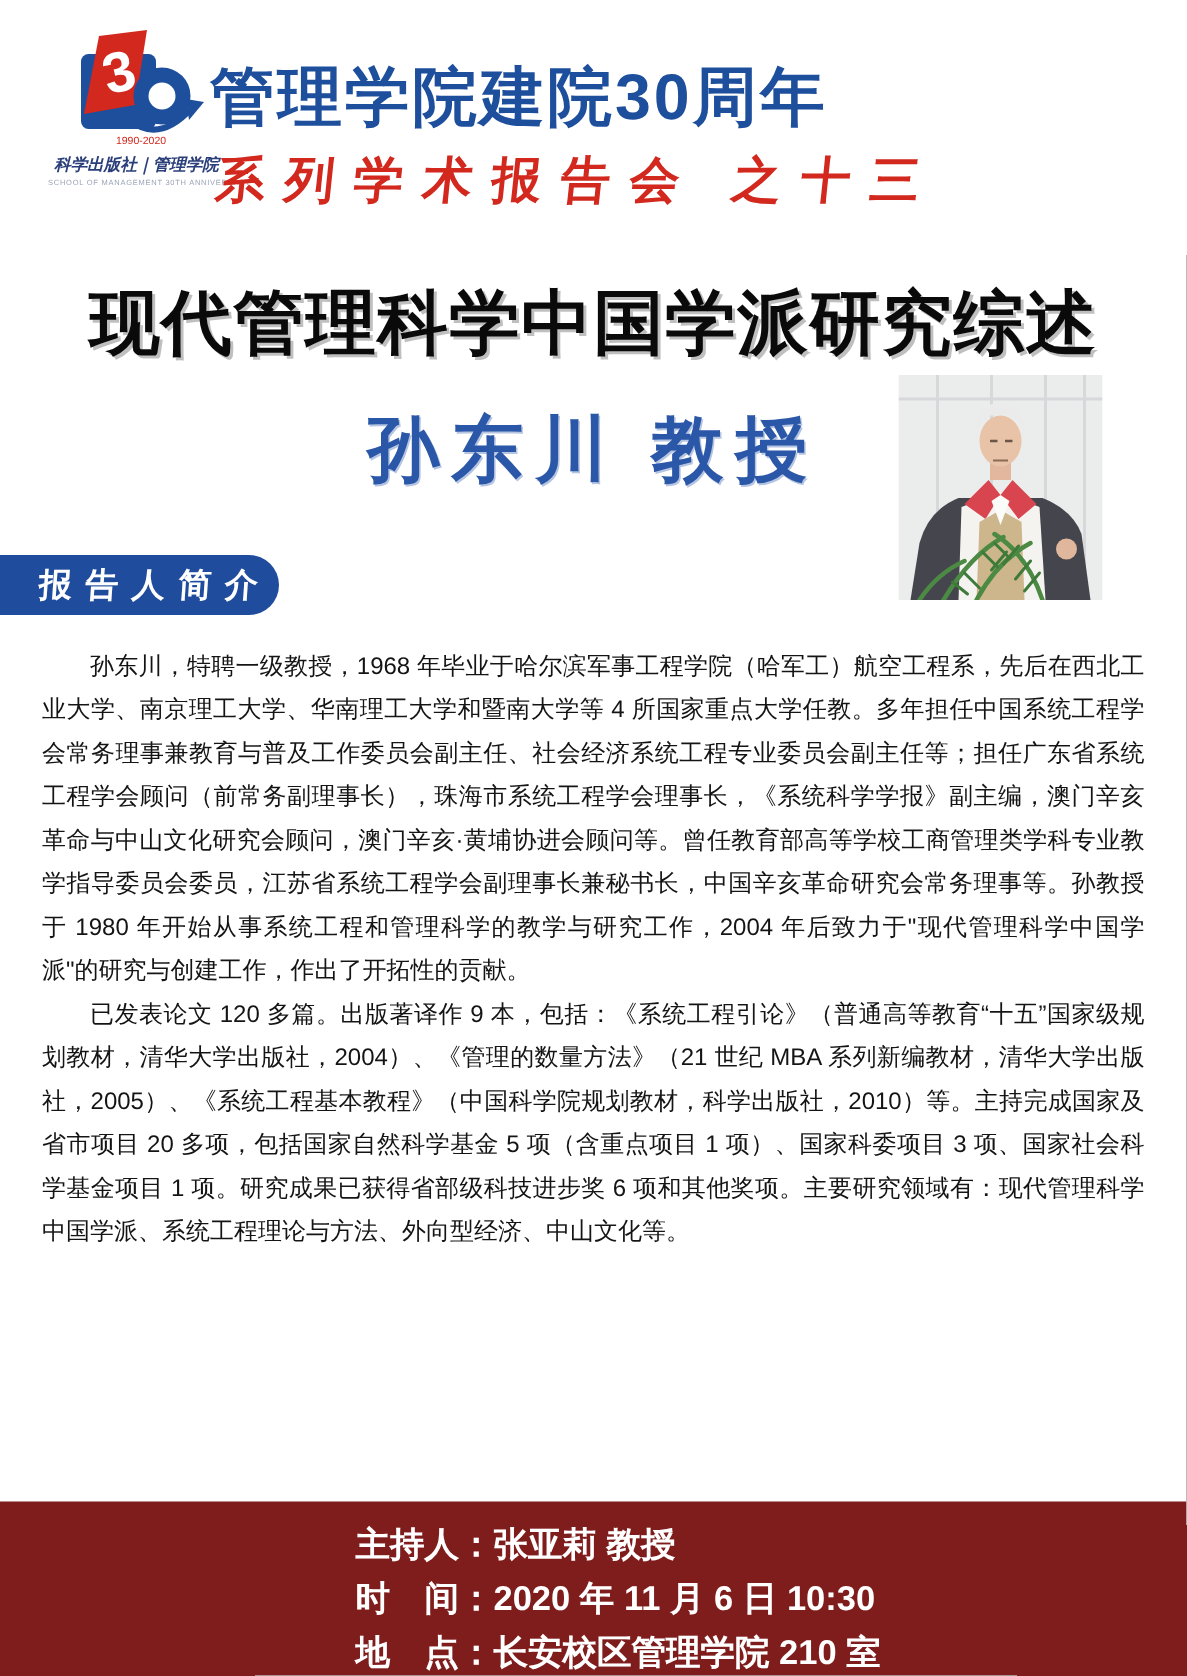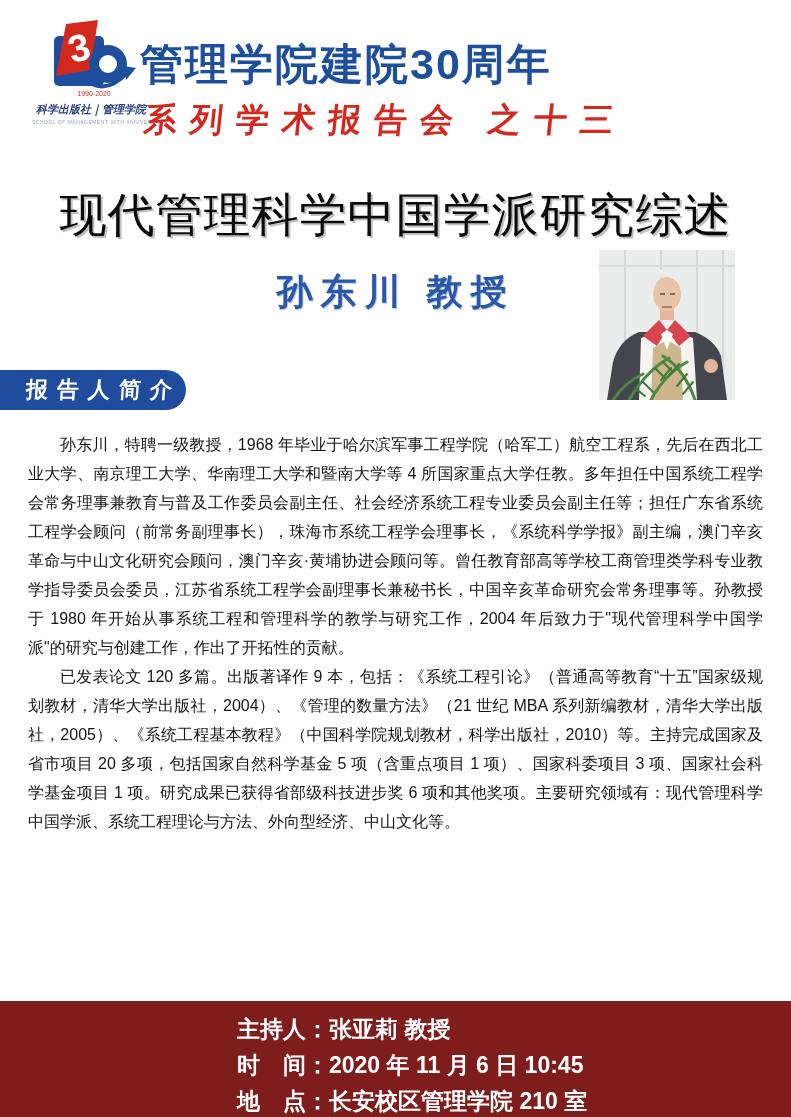--- a/index.html
+++ b/index.html
@@ -19,26 +19,26 @@
     font-size:43px;font-weight:700;color:#1d4f9d;letter-spacing:2px;white-space:nowrap;
   }
   .series-subtitle{
     position:absolute;left:144px;top:98px;
     font-size:33px;font-weight:bold;color:#d2281e;letter-spacing:13px;
     transform:skewX(-6deg);white-space:nowrap;
   }
   
   .lecture-title{
     position:absolute;left:0;top:184px;width:100%;text-align:center;
-    font-size:47px;font-weight:400;color:#0a0a0a;letter-spacing:1px;
+    font-size:47px;font-weight:700;color:#0a0a0a;letter-spacing:1px;
     text-shadow:2px 2px 0 rgba(0,0,0,.25);white-space:nowrap;
   }
   .speaker-name{
     position:absolute;left:0;top:268px;width:100%;text-align:center;
-    font-size:36px;font-weight:900;color:#2a57a8;letter-spacing:8px;
+    font-size:48px;font-weight:900;color:#2a57a8;letter-spacing:8px;
     text-shadow:1px 1px 0 rgba(42,87,168,.35);white-space:nowrap;
   }
   .photo{position:absolute;left:599px;top:250px;width:136px;height:150px;}
   
   .badge{
     position:absolute;left:0;top:370px;height:40px;width:186px;
     background:#1f4c9c;border-radius:0 20px 20px 0;
     display:flex;align-items:center;
   }
   .badge-label{
@@ -134,18 +134,18 @@
     <span class="badge-label">报告人简介</span>
   </div>
   <div class="intro-body">
     <p>孙东川，特聘一级教授，1968 年毕业于哈尔滨军事工程学院（哈军工）航空工程系，先后在西北工业大学、南京理工大学、华南理工大学和暨南大学等 4 所国家重点大学任教。多年担任中国系统工程学会常务理事兼教育与普及工作委员会副主任、社会经济系统工程专业委员会副主任等；担任广东省系统工程学会顾问（前常务副理事长），珠海市系统工程学会理事长，《系统科学学报》副主编，澳门辛亥革命与中山文化研究会顾问，澳门辛亥·黄埔协进会顾问等。曾任教育部高等学校工商管理类学科专业教学指导委员会委员，江苏省系统工程学会副理事长兼秘书长，中国辛亥革命研究会常务理事等。孙教授于 1980 年开始从事系统工程和管理科学的教学与研究工作，2004 年后致力于"现代管理科学中国学派"的研究与创建工作，作出了开拓性的贡献。</p>
     <p>已发表论文 120 多篇。出版著译作 9 本，包括：《系统工程引论》（普通高等教育“十五”国家级规划教材，清华大学出版社，2004）、《管理的数量方法》（21 世纪 MBA 系列新编教材，清华大学出版社，2005）、《系统工程基本教程》（中国科学院规划教材，科学出版社，2010）等。主持完成国家及省市项目 20 多项，包括国家自然科学基金 5 项（含重点项目 1 项）、国家科委项目 3 项、国家社会科学基金项目 1 项。研究成果已获得省部级科技进步奖 6 项和其他奖项。主要研究领域有：现代管理科学中国学派、系统工程理论与方法、外向型经济、中山文化等。</p>
   </div>
 
   <div class="footer-bar">
     <div class="footer-lines">
       <div>主持人：张亚莉 教授</div>
-      <div>时　间：2020 年 11 月 6 日 10:45</div>
+      <div>时　间：2020 年 11 月 6 日 10:30</div>
       <div>地　点：长安校区管理学院 210 室</div>
     </div>
   </div>
 
 </div>
 
 </body></html>

